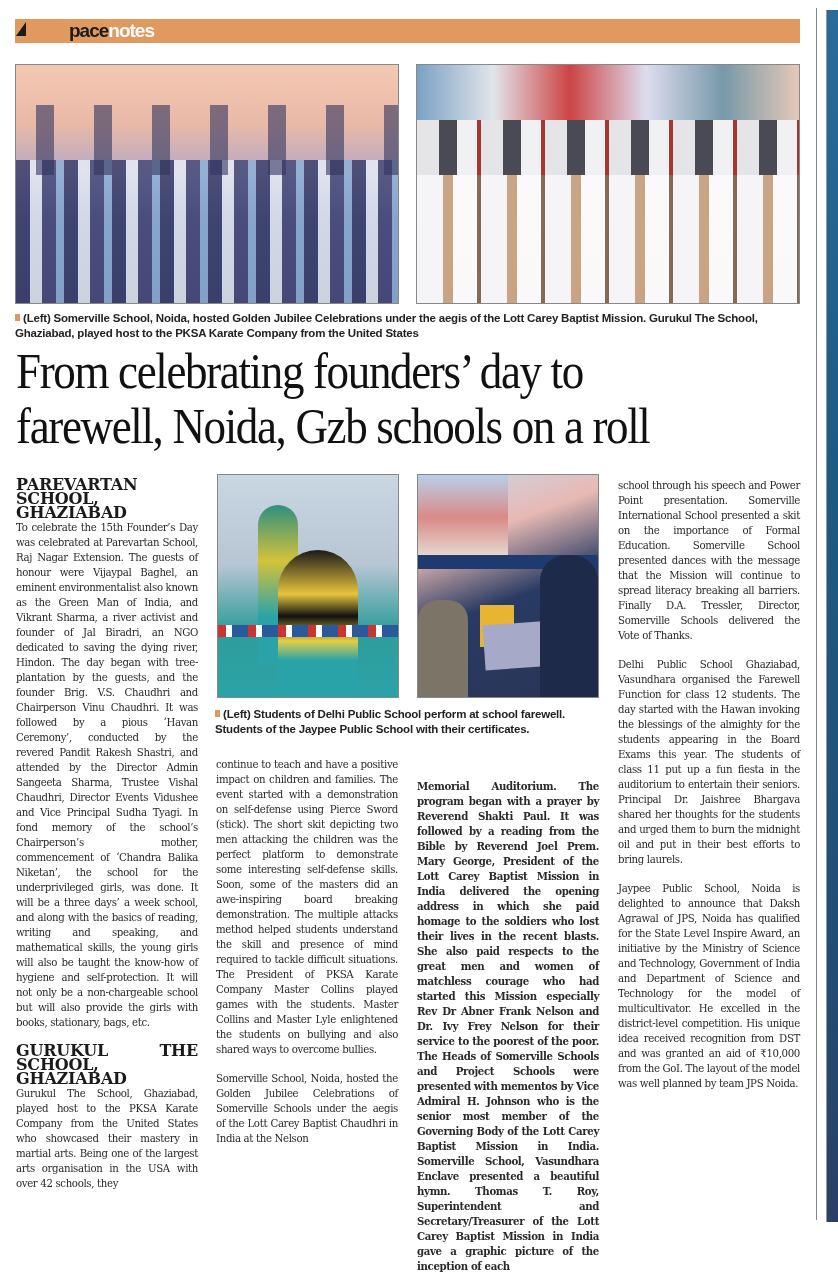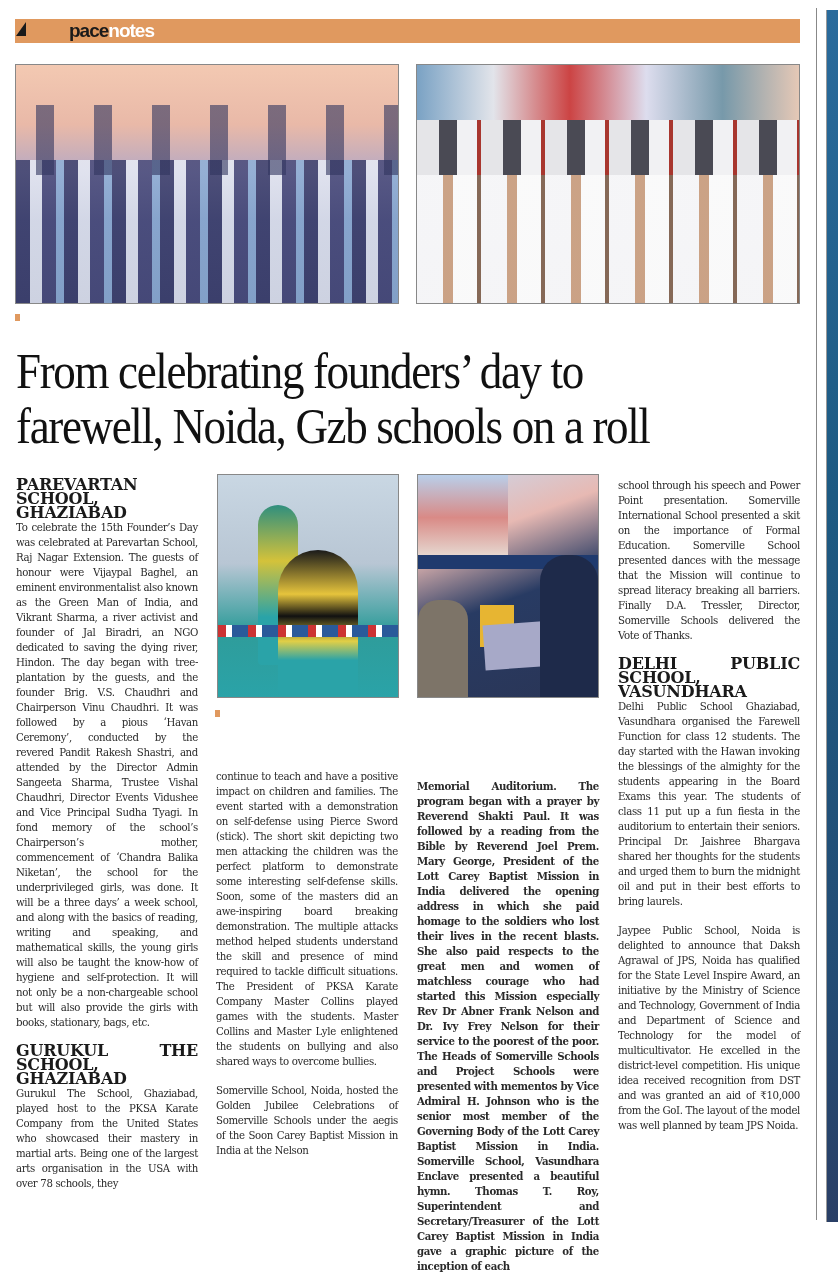--- a/index.html
+++ b/index.html
@@ -71,64 +71,63 @@
 <div class="photo ph1">
   <div style="position:absolute;left:0;right:0;top:95px;height:143px;background:repeating-linear-gradient(90deg,#3b3f6c 0 14px,#e7ecf6 14px 26px,#474a7a 26px 40px,#8fb1d8 40px 48px);opacity:.85"></div>
   <div style="position:absolute;left:0;right:0;top:40px;height:70px;background:repeating-linear-gradient(90deg,transparent 0 20px,#30345e 20px 38px,transparent 38px 58px);opacity:.6"></div>
 </div>
 <div class="photo ph2">
   <div style="position:absolute;left:0;right:0;top:0;height:60px;background:linear-gradient(90deg,#7aa2c4,#e2e4ea,#c44,#dde,#79a,#e5c8b6)"></div>
   <div style="position:absolute;left:0;right:0;top:55px;height:55px;background:repeating-linear-gradient(90deg,#e5e5e8 0 22px,#4a4a54 22px 40px,#f1f1f3 40px 60px,#a8362e 60px 64px)"></div>
   <div style="position:absolute;left:0;right:0;top:110px;height:128px;background:repeating-linear-gradient(90deg,#f6f6f8 0 26px,#c79a7a 26px 36px,#fbfbfb 36px 60px,#7a5a46 60px 64px);opacity:.9"></div>
 </div>
 
-<div class="caption" style="left:15px; top:311px; width:790px;"><span class="sq"></span></div>
+<div class="caption" style="left:15px; top:311px; width:790px;"><span class="sq"></span><span>(Left) Somerville School, Noida, hosted Golden Jubilee Celebrations under the aegis of the Lott Carey Baptist Mission. Gurukul The School, Ghaziabad, played host to the PKSA Karate Company from the United States</span></div>
 
 <div class="headline">
   <div>From celebrating founders’ day to</div>
   <div>farewell, Noida, Gzb schools on a roll</div>
 </div>
 
 <div class="photo ph3">
   <div style="position:absolute;left:40px;top:30px;width:40px;height:160px;background:linear-gradient(180deg,#2f8f7e,#d4c23a 35%,#2aa3a8 70%);border-radius:20px 20px 4px 4px"></div>
   <div style="position:absolute;left:60px;top:75px;width:80px;height:147px;background:linear-gradient(180deg,#1a1a1a 0%,#e6c43c 30%,#111 45%,#e2cf46 62%,#2aa3a8 75%);border-radius:40px 40px 6px 6px"></div>
   <div style="position:absolute;left:0;right:0;top:150px;height:12px;background:repeating-linear-gradient(90deg,#c33 0 8px,#fff 8px 14px,#2a5a9a 14px 30px)"></div>
 </div>
 <div class="photo ph4">
   <div style="position:absolute;left:0;top:0;width:90px;height:85px;background:linear-gradient(180deg,#b9cfea,#d98a86 50%,#e7e0d8)"></div>
   <div style="position:absolute;left:0;top:80px;width:180px;height:14px;background:#1f3a6e"></div>
   <div style="position:absolute;left:0;top:125px;width:50px;height:97px;background:#7d7468;border-radius:20px 20px 0 0"></div>
   <div style="position:absolute;left:62px;top:130px;width:34px;height:42px;background:#e7b532"></div>
   <div style="position:absolute;left:66px;top:148px;width:70px;height:45px;background:#a7a9c8;transform:rotate(-4deg)"></div>
   <div style="position:absolute;left:122px;top:80px;width:58px;height:142px;background:#1e2a4a;border-radius:26px 26px 0 0"></div>
 </div>
 
-<div class="caption" style="left:215px; top:707px; width:390px;"><span class="sq"></span></div>
+<div class="caption" style="left:215px; top:707px; width:390px;"><span class="sq"></span><span>(Left) Students of Delhi Public School perform at school farewell. Students of the Jaypee Public School with their certificates.</span></div>
 
 <div class="col" style="left:16px; top:478px; width:182px;">
   <h3>PAREVARTAN SCHOOL, GHAZIABAD</h3>
   <p>To celebrate the 15th Founder’s Day was celebrated at Parevartan School, Raj Nagar Extension. The guests of honour were Vijaypal Baghel, an eminent environmentalist also known as the Green Man of India, and Vikrant Sharma, a river activist and founder of Jal Biradri, an NGO dedicated to saving the dying river, Hindon. The day began with tree-plantation by the guests, and the founder Brig. V.S. Chaudhri and Chairperson Vinu Chaudhri. It was followed by a pious ‘Havan Ceremony’, conducted by the revered Pandit Rakesh Shastri, and attended by the Director Admin Sangeeta Sharma, Trustee Vishal Chaudhri, Director Events Vidushee and Vice Principal Sudha Tyagi. In fond memory of the school’s Chairperson’s mother, commencement of ‘Chandra Balika Niketan’, the school for the underprivileged girls, was done. It will be a three days’ a week school, and along with the basics of reading, writing and speaking, and mathematical skills, the young girls will also be taught the know-how of hygiene and self-protection. It will not only be a non-chargeable school but will also provide the girls with books, stationary, bags, etc.</p>
   <div class="gap"></div>
   <h3>GURUKUL THE SCHOOL, GHAZIABAD</h3>
-  <p>Gurukul The School, Ghaziabad, played host to the PKSA Karate Company from the United States who showcased their mastery in martial arts. Being one of the largest arts organisation in the USA with over 78 schools, they</p>
+  <p>Gurukul The School, Ghaziabad, played host to the PKSA Karate Company from the United States who showcased their mastery in martial arts. Being one of the largest arts organisation in the USA with over 42 schools, they</p>
 </div>
 
-<div class="col" style="left:216px; top:757px; width:182px;margin-top:12px;">
+<div class="col" style="left:216px; top:757px; width:182px;">
   <p>continue to teach and have a positive impact on children and families. The event started with a demonstration on self-defense using Pierce Sword (stick). The short skit depicting two men attacking the children was the perfect platform to demonstrate some interesting self-defense skills. Soon, some of the masters did an awe-inspiring board breaking demonstration. The multiple attacks method helped students understand the skill and presence of mind required to tackle difficult situations. The President of PKSA Karate Company Master Collins played games with the students. Master Collins and Master Lyle enlightened the students on bullying and also shared ways to overcome bullies.</p>
   <div class="gap"></div>
-  <p>Somerville School, Noida, hosted the Golden Jubilee Celebrations of Somerville Schools under the aegis of the Soon Carey Baptist Mission in India at the Nelson</p>
+  <p>Somerville School, Noida, hosted the Golden Jubilee Celebrations of Somerville Schools under the aegis of the Lott Carey Baptist Chaudhri in India at the Nelson</p>
 </div>
 
 <div class="col" style="left:417px; top:779px; width:182px;font-weight:bold;">
   <p>Memorial Auditorium. The program began with a prayer by Reverend Shakti Paul. It was followed by a reading from the Bible by Reverend Joel Prem. Mary George, President of the Lott Carey Baptist Mission in India delivered the opening address in which she paid homage to the soldiers who lost their lives in the recent blasts. She also paid respects to the great men and women of matchless courage who had started this Mission especially Rev Dr Abner Frank Nelson and Dr. Ivy Frey Nelson for their service to the poorest of the poor. The Heads of Somerville Schools and Project Schools were presented with mementos by Vice Admiral H. Johnson who is the senior most member of the Governing Body of the Lott Carey Baptist Mission in India. Somerville School, Vasundhara Enclave presented a beautiful hymn. Thomas T. Roy, Superintendent and Secretary/Treasurer of the Lott Carey Baptist Mission in India gave a graphic picture of the inception of each</p>
 </div>
 
 <div class="col" style="left:618px; top:478px; width:182px;">
   <p>school through his speech and Power Point presentation. Somerville International School presented a skit on the importance of Formal Education. Somerville School presented dances with the message that the Mission will continue to spread literacy breaking all barriers. Finally D.A. Tressler, Director, Somerville Schools delivered the Vote of Thanks.</p>
   <div class="gap"></div>
-  <h3>DELHI PUBLIC SCHOOL, VASUNDHARA</h3>
   <p>Delhi Public School Ghaziabad, Vasundhara organised the Farewell Function for class 12 students. The day started with the Hawan invoking the blessings of the almighty for the students appearing in the Board Exams this year. The students of class 11 put up a fun fiesta in the auditorium to entertain their seniors. Principal Dr. Jaishree Bhargava shared her thoughts for the students and urged them to burn the midnight oil and put in their best efforts to bring laurels.</p>
   <div class="gap"></div>
   <p>Jaypee Public School, Noida is delighted to announce that Daksh Agrawal of JPS, Noida has qualified for the State Level Inspire Award, an initiative by the Ministry of Science and Technology, Government of India and Department of Science and Technology for the model of multicultivator. He excelled in the district-level competition. His unique idea received recognition from DST and was granted an aid of ₹10,000 from the GoI. The layout of the model was well planned by team JPS Noida.</p>
 </div>
 
 <div class="sidebar-edge"></div>
 <div class="side-ad"></div>
 
 </body></html>

